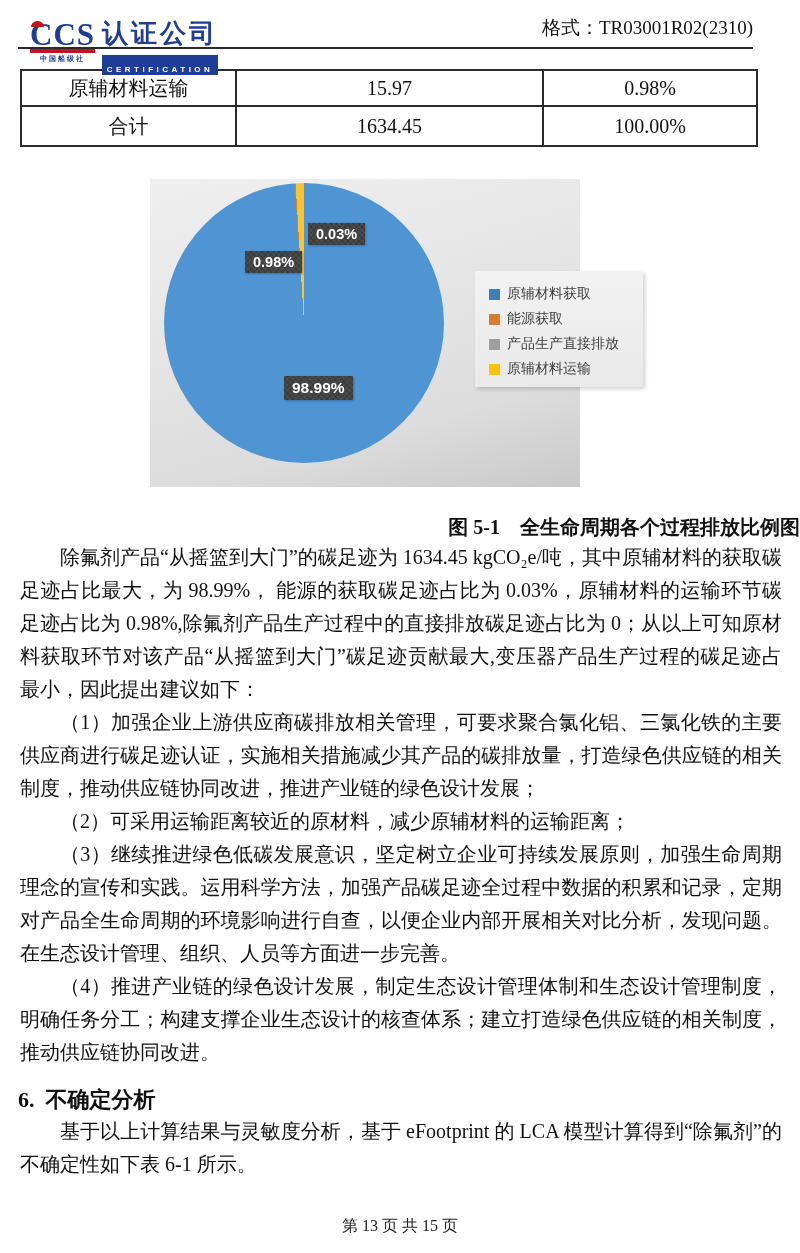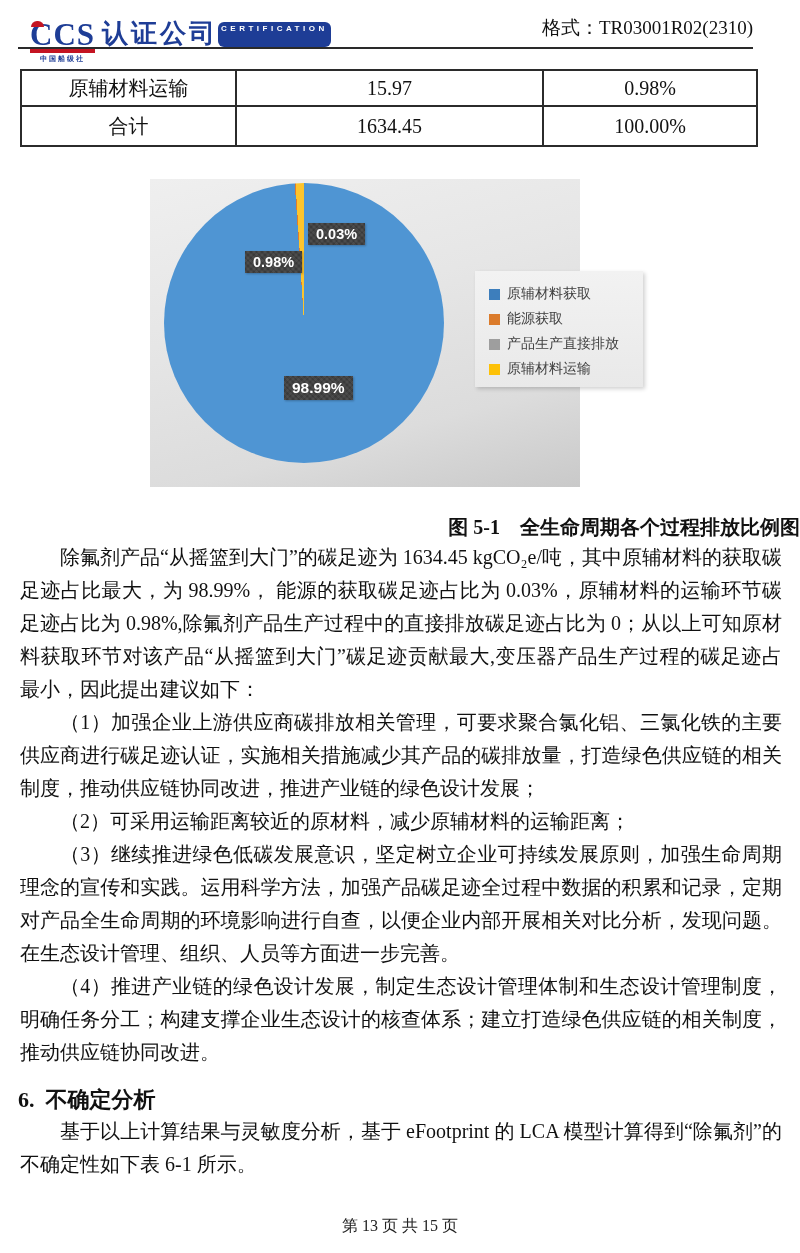--- a/index.html
+++ b/index.html
@@ -33,31 +33,31 @@
     position:absolute;left:1px;top:0px;
     width:13px;height:6px;background:#c41422;
     border-radius:7px 7px 0 0;
   }
   .ccs-redbar{height:4px;background:#c41422;margin-top:1px;}
   .ccs-society{
     font-family:"Liberation Sans",sans-serif;
     font-size:7px;color:#1e3d96;letter-spacing:2px;
     margin-top:1px;white-space:nowrap;font-weight:bold;
   }
-  .logo-right{display:flex;flex-direction:row;}
+  .logo-right{display:flex;flex-direction:column;}
   .logo-company{
     font-weight:bold;font-size:26px;line-height:26px;
     color:#1e3d96;letter-spacing:3px;white-space:nowrap;
   }
   .cert-bar{
-    margin-top:1px;
+    margin-top:8px;
     background:#1e3d96;color:#ffffff;
     font-family:"Liberation Sans",sans-serif;
     font-size:8px;font-weight:bold;letter-spacing:3.5px;
-    text-align:center;padding:2px 3px 1px 3px;border-radius:6px;
+    text-align:center;padding:10px 3px 1px 3px;
   }
   .format-label{
     position:absolute;right:0;bottom:6px;
     font-size:19px;
   }
 
   
   .summary-table{
     border-collapse:collapse;table-layout:fixed;
     margin:20px 0 0 20px;width:730px;

